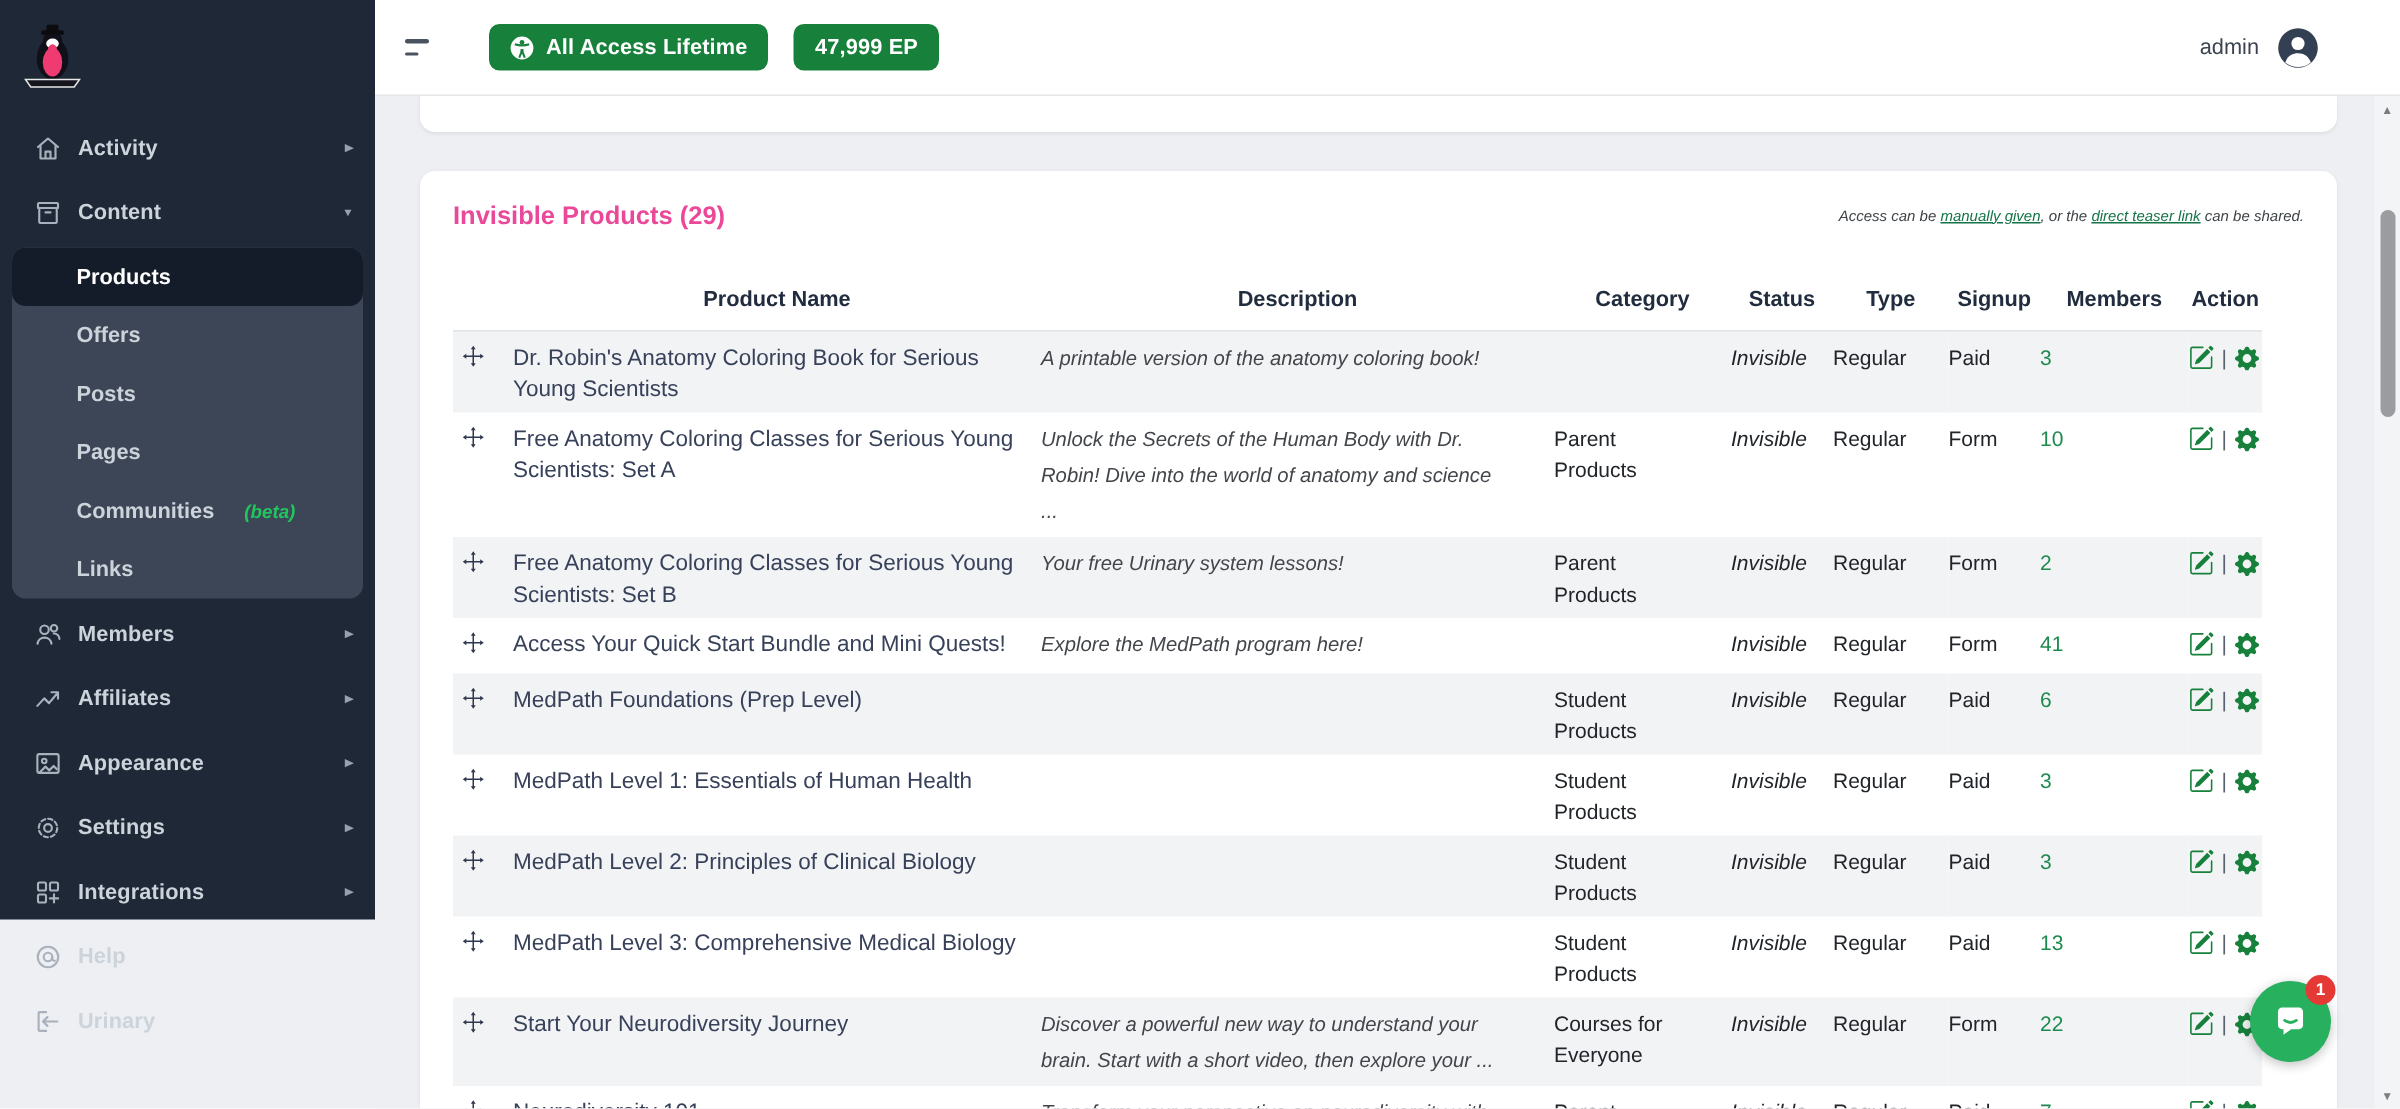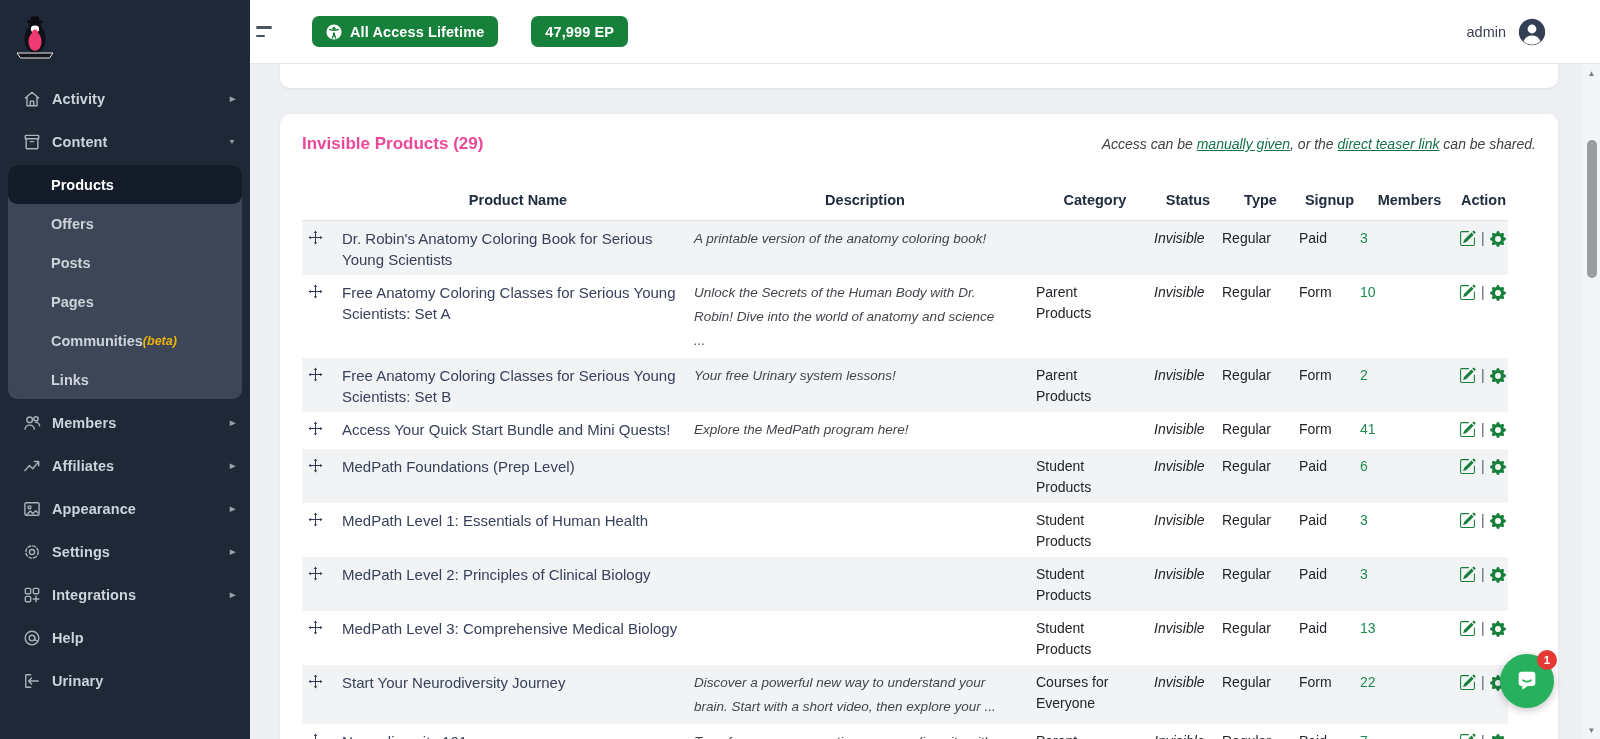--- a/index.html
+++ b/index.html
@@ -5,52 +5,52 @@
   :root{
     --brand-green:#17813C; --link-green:#157347; --members-green:#1E8A4F;
     --sidebar-bg:#1E2836; --chat-green:#27B05E; --badge-red:#E53935;
   }
   *{box-sizing:border-box;}
   html,body{margin:0;padding:0;}
   body{width:1600px;height:739px;overflow:hidden;font-family:"Liberation Sans",sans-serif;background:#edeff2;}
   .app{display:flex;width:1600px;height:739px;}
 
   
-  .sidebar{width:250px;min-width:250px;height:739px;background:var(--sidebar-bg);color:#ccd3db;position:relative;z-index:5;}
+  .sidebar{width:250px;min-width:250px;height:613px;background:var(--sidebar-bg);color:#ccd3db;position:relative;z-index:5;}
   .logo-wrap{height:77px;display:flex;align-items:center;padding-left:12px;}
   .side-item{height:43px;display:flex;align-items:center;padding:0 14px 0 22px;cursor:pointer;}
   .s-icon{width:20px;height:20px;margin-right:10px;display:inline-flex;align-items:center;justify-content:center;flex:none;}
   .s-icon svg{stroke:#a9b1bc;fill:none;stroke-width:1.7;stroke-linecap:round;stroke-linejoin:round;}
   .s-label{font-size:14.5px;font-weight:600;color:#ccd3db;flex:1;letter-spacing:.1px;}
   .s-chevron{font-size:8px;color:#97a0ac;transform:scaleY(.9);}
   .submenu{margin:2px 8px 2px 8px;background:#3d4656;border-radius:9px;overflow:hidden;}
   .sub-item{height:39px;display:flex;align-items:center;padding-left:43px;font-size:14.5px;font-weight:600;color:#cdd3db;cursor:pointer;}
   .sub-item.active{background:#141b29;border-radius:9px;color:#fff;font-weight:700;}
-  .beta{font-style:italic;font-size:12.5px;margin-left:0;color:#eab308;}
+  .beta{font-style:italic;font-size:12.5px;margin-left:20px;color:#22c55e;}
 
   
   .main-col{flex:1;display:flex;flex-direction:column;position:relative;}
-  .topbar{height:64px;background:#fff;border-bottom:1px solid #e4e6ea;display:flex;align-items:center;padding-left:6px;position:relative;z-index:4;}
+  .topbar{height:64px;background:#fff;border-bottom:1px solid #e4e6ea;display:flex;align-items:center;padding-left:20px;position:relative;z-index:4;}
   .burger{width:20px;margin-right:36px;cursor:pointer;padding:4px 0;}
   .burger .b1{width:16px;height:2.4px;background:#4a5360;border-radius:2px;}
   .burger .b2{width:9px;height:2.4px;background:#4a5360;border-radius:2px;margin-top:6px;}
   .badge{background:var(--brand-green);color:#fff;border-radius:7px;height:31px;display:inline-flex;align-items:center;padding:0 14px;font-size:14.5px;font-weight:700;letter-spacing:.1px;cursor:pointer;}
-  .badge + .badge{margin-left:33px;}
+  .badge + .badge{margin-left:17px;}
   .badge .b-icon{margin-right:8px;display:inline-flex;}
   .top-spacer{flex:1;}
   .admin-name{font-size:14.5px;color:#3c4450;margin-right:12px;}
   .avatar{width:28px;height:28px;margin-right:54px;cursor:pointer;display:inline-flex;}
 
   
   .page{position:relative;flex:1;background:#edeff2;overflow:hidden;}
   .card-fragment{position:absolute;left:30px;top:0;width:1278px;height:24px;background:#fff;border-radius:0 0 10px 10px;box-shadow:0 1px 3px rgba(0,0,0,.07);}
   .card{position:absolute;left:30px;top:50px;width:1278px;height:720px;background:#fff;border-radius:10px;box-shadow:0 1px 3px rgba(0,0,0,.07);padding:0 22px;}
   .card-top{display:flex;align-items:center;justify-content:space-between;padding-top:18px;height:42px;}
   .page-title{font-size:17px;font-weight:700;color:#ec4899;}
-  .note{font-size:14px;font-style:italic;color:#3e4347;}
+  .note{font-size:10px;font-style:italic;color:#3e4347;}
   .note a{color:var(--link-green);text-decoration:underline;cursor:pointer;}
 
   
   table.products{border-collapse:collapse;table-layout:fixed;width:1206px;margin-top:30px;}
   th{text-align:center;font-size:14.5px;font-weight:700;color:#212d3e;padding:6px 0 12px 0;border-bottom:1px solid #e0e3e7;}
   tbody tr:nth-child(odd){background:#f2f3f5;}
   td{vertical-align:top;padding:7px 0 5px 0;font-size:14px;line-height:21px;color:#212529;}
   td.c-handle{padding-top:9px;}
   .handle{display:inline-block;width:15px;height:15px;cursor:move;margin-left:6px;}
   .handle svg{display:block;}

